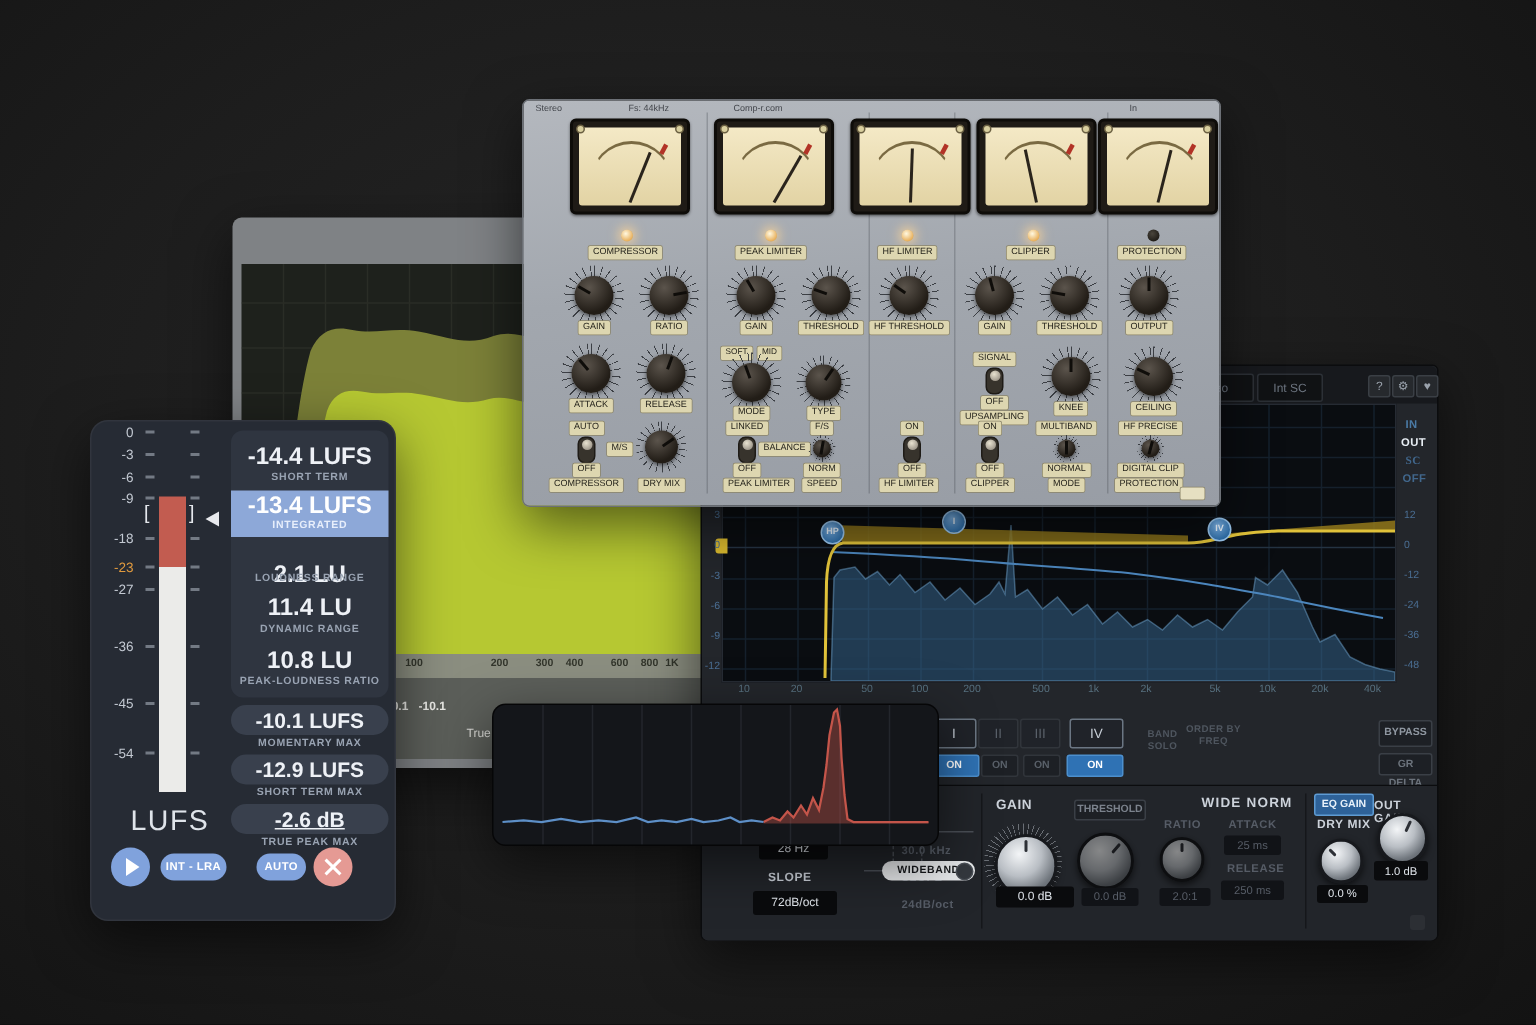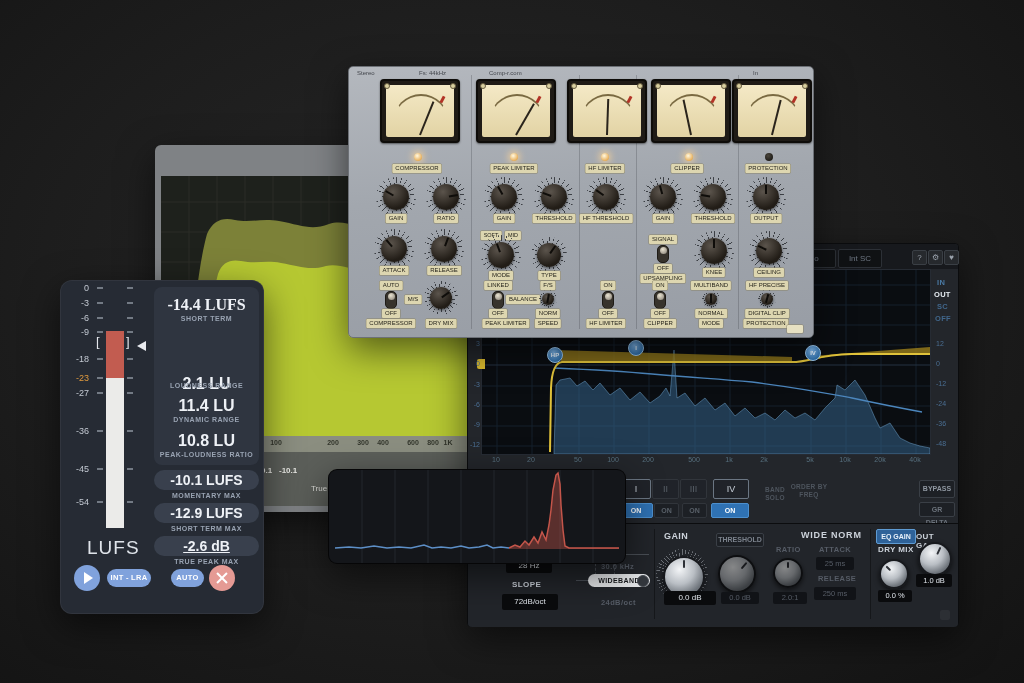--- a/index.html
+++ b/index.html
@@ -182,21 +182,21 @@
 
     <div class="dbr" style="left:468px;top:96px;">12</div>
     <div class="dbr" style="left:468px;top:116px;">0</div>
     <div class="dbr" style="left:468px;top:136px;">-12</div>
     <div class="dbr" style="left:468px;top:156px;">-24</div>
     <div class="dbr" style="left:468px;top:176px;">-36</div>
     <div class="dbr" style="left:468px;top:196px;">-48</div>
 
     <div class="iolab" style="left:469px;top:34px;color:#4a7aa5;">IN</div>
     <div class="iolab" style="left:466px;top:46px;color:#e8eef4;">OUT</div>
-    <div class="iolab" style="left:469px;top:58px;">SC</div>
+    <div class="iolab" style="left:469px;top:58px;font-family:Liberation Serif, serif;">SC</div>
     <div class="iolab" style="left:467px;top:70px;">OFF</div>
 
     <div class="freqlab" style="left:28px;top:212px;">10</div>
     <div class="freqlab" style="left:63px;top:212px;">20</div>
     <div class="freqlab" style="left:110px;top:212px;">50</div>
     <div class="freqlab" style="left:145px;top:212px;">100</div>
     <div class="freqlab" style="left:180px;top:212px;">200</div>
     <div class="freqlab" style="left:226px;top:212px;">500</div>
     <div class="freqlab" style="left:261px;top:212px;">1k</div>
     <div class="freqlab" style="left:296px;top:212px;">2k</div>
@@ -556,22 +556,26 @@
         <span class="d2"></span>
       </div>
 
     <div class="abs" style="left:45px;top:50px;width:18px;height:47px;background:#c25c50;"></div>
     <div class="abs" style="left:45px;top:97px;width:18px;height:150px;background:#ebebe9;"></div>
     <div class="abs" style="left:35px;top:53px;color:#e4e7ec;font-size:13px;">[</div>
     <div class="abs" style="left:65px;top:53px;color:#e4e7ec;font-size:13px;">]</div>
     <div class="abs" style="left:76px;top:60px;width:0;height:0;border-top:5px solid transparent;border-bottom:5px solid transparent;border-right:9px solid #e8eaee;"></div>
 
     <div class="abs" style="left:93px;top:6px;width:105px;height:178px;background:#2f3540;border-radius:8px;">
-      <div class="rv" style="top:9px;font-family:Liberation Serif, serif;">-14.4 LUFS</div>
+      <div class="rv" style="top:9px;">-14.4 LUFS</div>
       <div class="rl" style="top:28px;">SHORT TERM</div>
+      <div class="abs" style="left:0;top:40px;width:105px;height:31px;background:#8da8d8;">
+        <div class="rv" style="top:2px;color:#ffffff;">-13.4 LUFS</div>
+        <div class="rl" style="top:20px;color:#e7eefb;">INTEGRATED</div>
+      </div>
       <div class="rv" style="top:88px;">2.1 LU</div>
       <div class="rl" style="top:95px;">LOUDNESS RANGE</div>
       <div class="rv" style="top:110px;">11.4 LU</div>
       <div class="rl" style="top:129px;">DYNAMIC RANGE</div>
       <div class="rv" style="top:145px;">10.8 LU</div>
       <div class="rl" style="top:164px;">PEAK-LOUDNESS RATIO</div>
     </div>
 
     <div class="pill" style="left:93px;top:189px;width:105px;height:20px;">-10.1 LUFS</div>
     <div class="rl" style="left:93px;top:211px;">MOMENTARY MAX</div>

